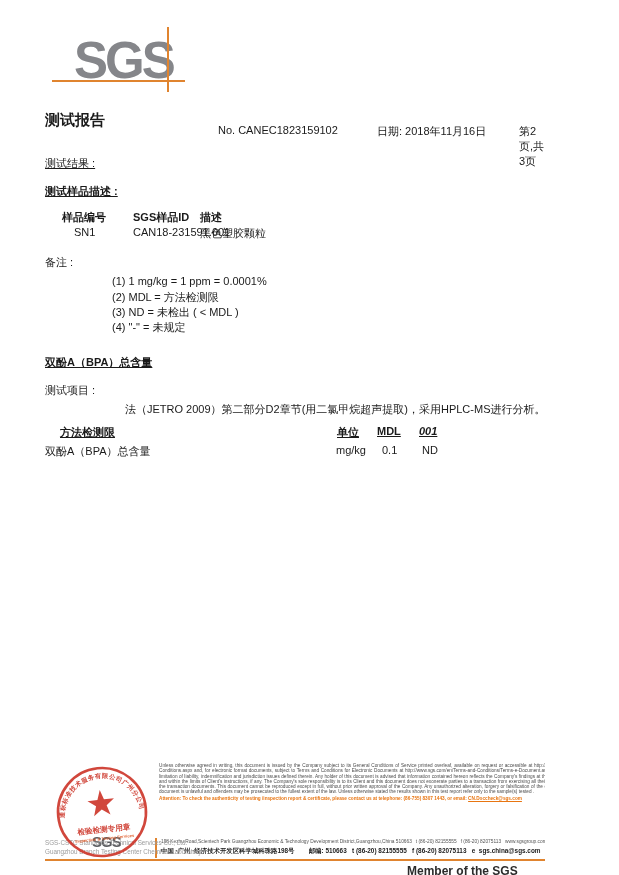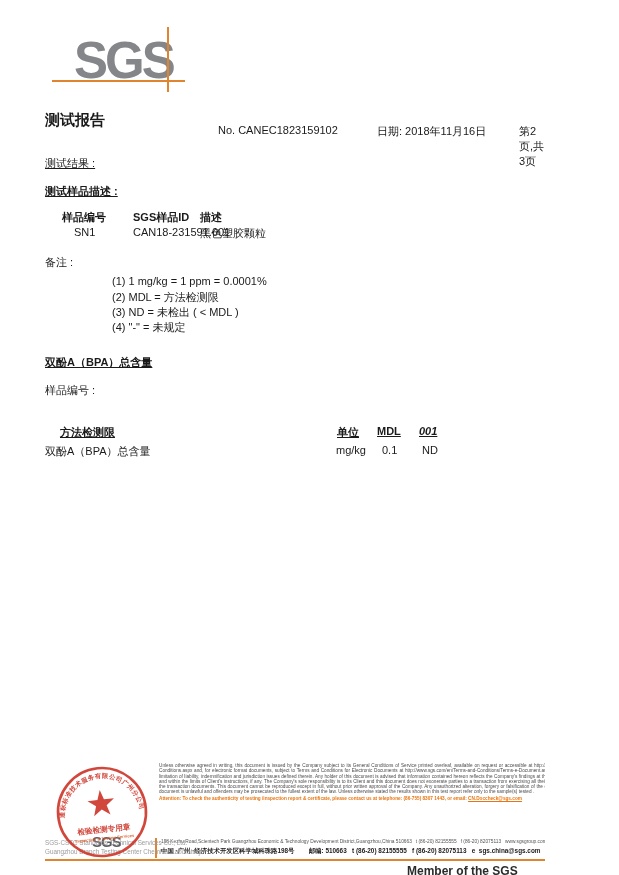--- a/index.html
+++ b/index.html
@@ -76,21 +76,22 @@
   <div class="abs sr2 t11">CAN18-231591.001</div>
   <div class="abs sr3 t11">黑色塑胶颗粒</div>
 
   <div class="abs notes-label t11">备注 :</div>
   <div class="abs note0 t11">(1) 1 mg/kg = 1 ppm = 0.0001%</div>
   <div class="abs note1 t11">(2) MDL = 方法检测限</div>
   <div class="abs note2 t11">(3) ND = 未检出 ( &lt; MDL )</div>
   <div class="abs note3 t11">(4) "-" = 未规定</div>
 
   <div class="abs bpa-title t11 bold und">双酚A（BPA）总含量</div>
-  <div class="abs method-label t11">样品编号 :</div>
+  <div class="abs method-label t11">测试项目 :</div>
+  <div class="abs method2 t11">法（JETRO 2009）第二部分D2章节(用二氯甲烷超声提取)，采用HPLC-MS进行分析。</div>
 
   <div class="abs rh-item t11 bold und">方法检测限</div>
   <div class="abs rh-unit t11 bold und">单位</div>
   <div class="abs rh-mdl t11 bold und">MDL</div>
   <div class="abs rh-sample t11 bold und">001</div>
   <div class="abs rr-item t11">双酚A（BPA）总含量</div>
   <div class="abs rr-unit t11">mg/kg</div>
   <div class="abs rr-mdl t11">0.1</div>
   <div class="abs rr-val t11">ND</div>
 

